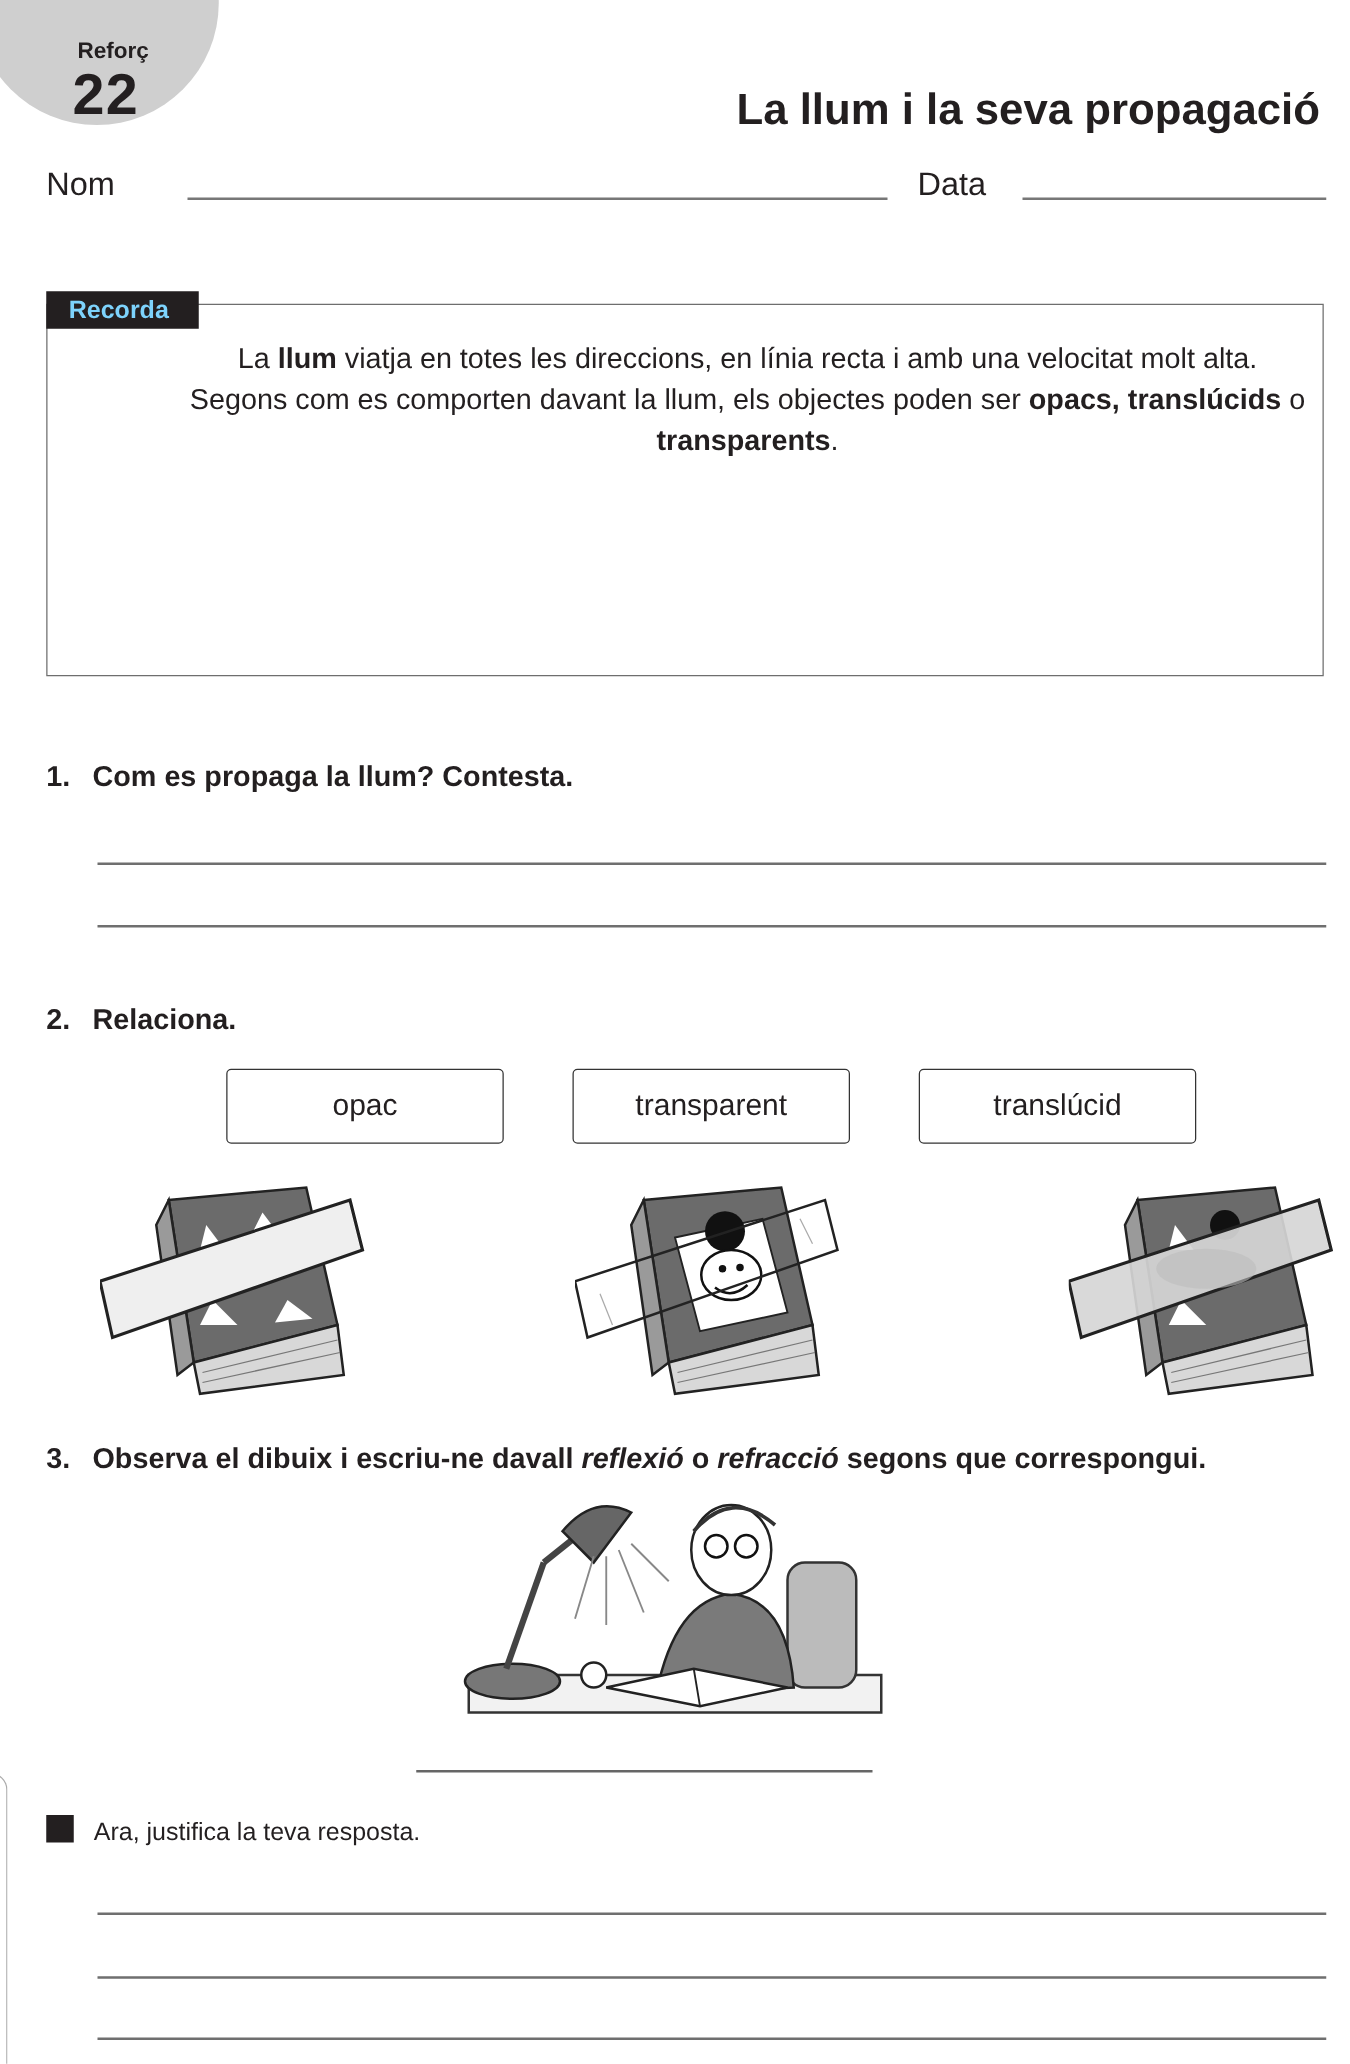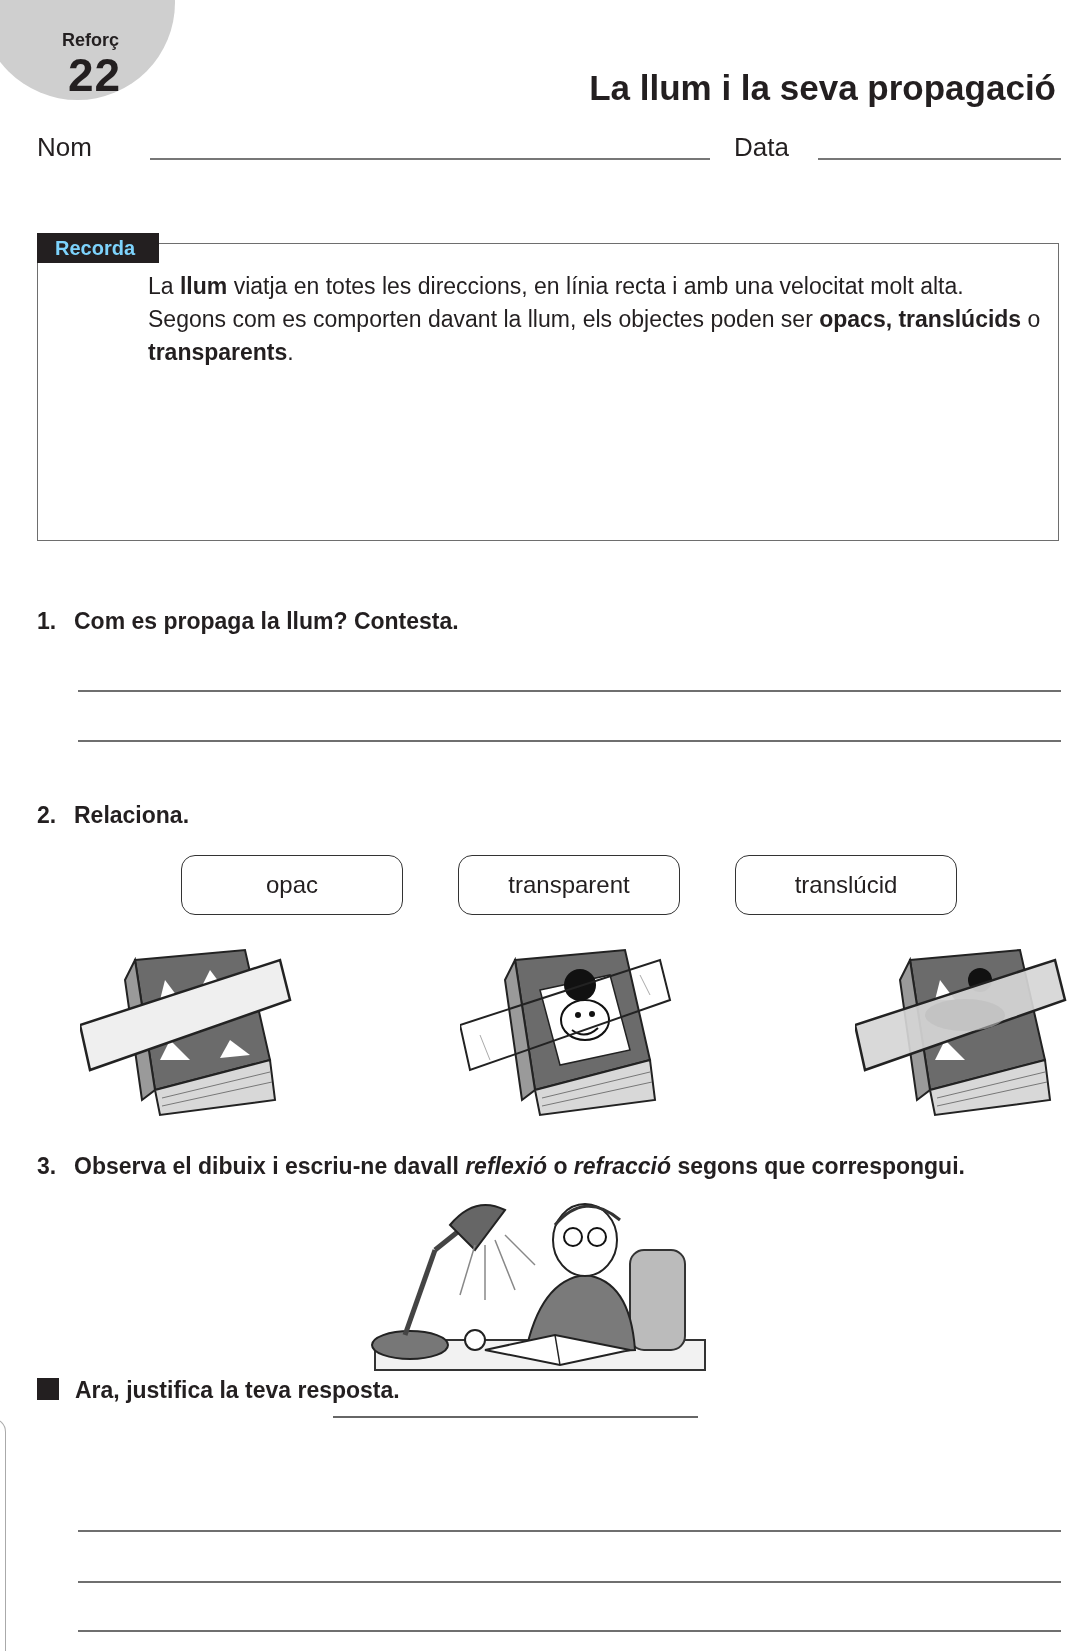--- a/index.html
+++ b/index.html
@@ -6,66 +6,66 @@
     body {
       width: 1080px; height: 1651px; position: relative; overflow: hidden;
       font-family: "Liberation Sans", sans-serif; color: #231f20;
     }
     .abs { position: absolute; }
     .circle {
       left: -20px; top: -95px; width: 195px; height: 195px; border-radius: 50%;
       background: #cfcfcf;
     }
     .reforc { left: 62px; top: 30px; font-size: 18px; font-weight: bold; }
-    .num { left: 68px; top: 48px; font-size: 46px; font-weight: bold; letter-spacing: 1px; }
+    .num { left: 58px; top: 48px; font-size: 46px; font-weight: bold; letter-spacing: 1px; }
     .title { right: 24px; top: 68px; font-size: 35px; font-weight: bold; }
     .label { font-size: 26px; }
     .nom { left: 37px; top: 132px; }
     .data-lbl { left: 734px; top: 132px; }
     .line { position: absolute; height: 0; border-top: 2px solid #777; }
     .nom-line { left: 150px; width: 560px; top: 158px; }
     .data-line { left: 818px; width: 243px; top: 158px; }
 
     .box {
       left: 37px; top: 243px; width: 1022px; height: 298px;
       border: 1.5px solid #6e6e6e; box-sizing: border-box;
     }
     .box-tab {
       left: 37px; top: 233px; width: 122px; height: 30px; background: #231f20;
       color: #7dd3fc; font-size: 20px; font-weight: bold; line-height: 30px; text-indent: 18px;
     }
     .box-text { left: 148px; top: 270px; width: 900px; font-size: 23px; line-height: 33px; }
-    .box-text p { margin: 0; }
+    .box-text p { margin: 0; text-align: center; }
     .bullet { position: relative; padding-left: 31px; margin-top: 8px !important; }
     .bullet::before { content: "•"; position: absolute; left: 2px; top: 0; }
 
     .q { font-size: 23px; font-weight: bold; }
     .q1 { left: 37px; top: 608px; }
     .q2 { left: 37px; top: 802px; }
     .q3 { left: 37px; top: 1153px; }
     .qnum { display: inline-block; width: 37px; }
     .q3 i { font-style: italic; }
     .answer-line { left: 78px; width: 983px; border-top: 2px solid #6f6f6f; }
 
     .pill {
-      width: 222px; height: 60px; border: 1.5px solid #333; border-radius: 14px;
+      width: 222px; height: 60px; border: 1.5px solid #333; border-radius: 4px;
       box-sizing: border-box; text-align: center; line-height: 57px; font-size: 24px;
       background: #fff; cursor: pointer;
     }
     .pill1 { left: 181px; top: 855px; }
     .pill2 { left: 458px; top: 855px; }
     .pill3 { left: 735px; top: 855px; }
 
     .img-book { width: 230px; height: 180px; }
     .book1 { left: 80px; top: 940px; }
     .book2 { left: 460px; top: 940px; }
     .book3 { left: 855px; top: 940px; }
     .scene { left: 365px; top: 1195px; width: 350px; height: 190px; }
 
-    .justify { left: 37px; top: 1377px; font-size: 23px; font-weight: bold; }
+    .justify { left: 37px; top: 1452px; font-size: 20px; font-weight: normal; }
     .sq { display: inline-block; width: 22px; height: 22px; background: #231f20; vertical-align: -2px; margin-right: 16px; }
     .side-bracket {
       left: -10px; top: 1418px; width: 15px; height: 260px; border: 1.5px solid #aaa;
       border-left: none; border-radius: 0 14px 0 0;
     }
   </style>
 </head>
 <body>
 
 <div class="abs circle"></div>

